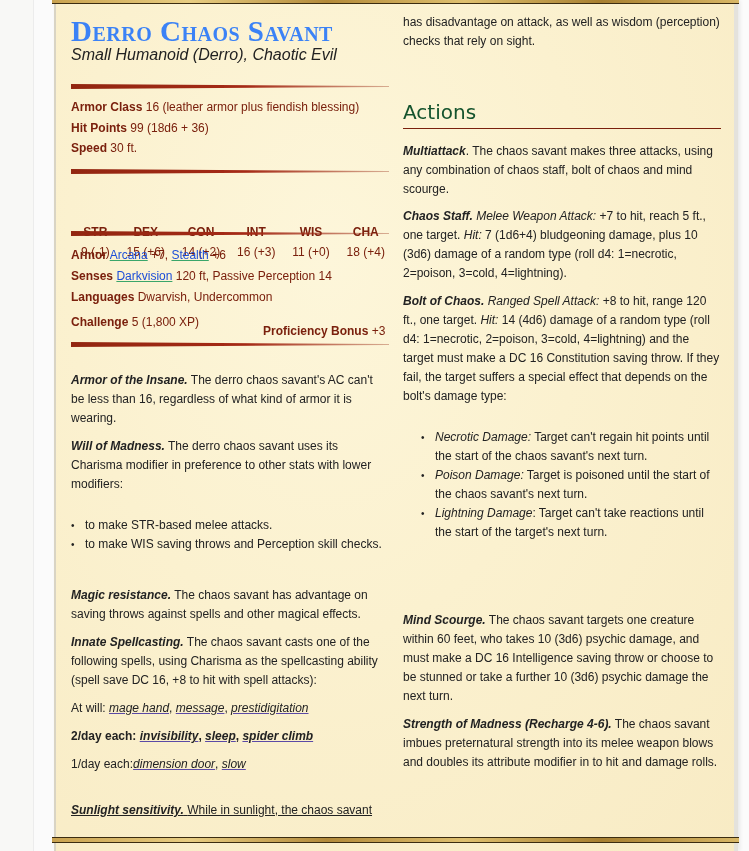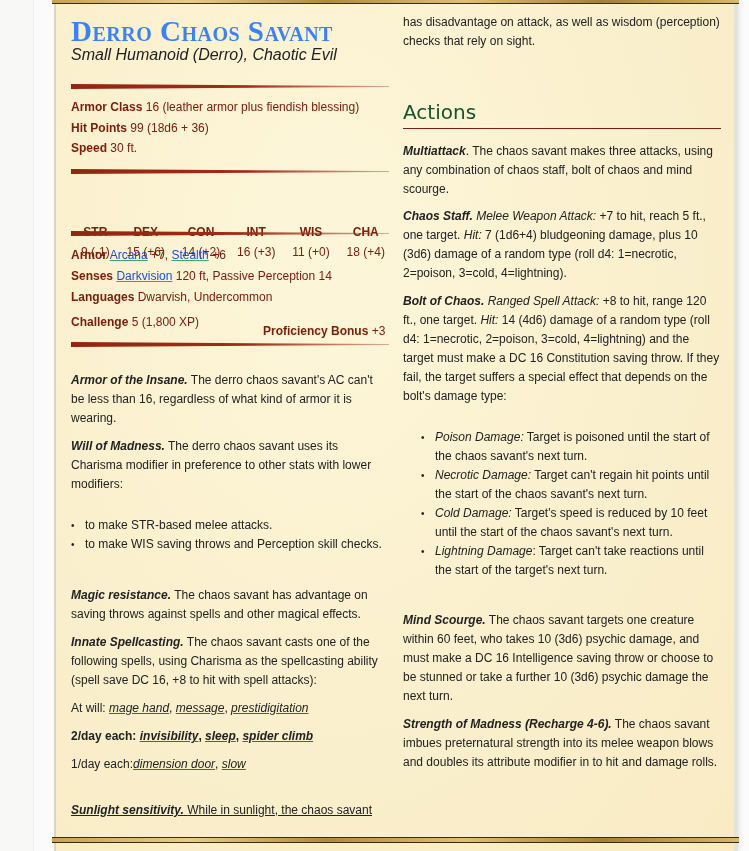--- a/index.html
+++ b/index.html
@@ -231,23 +231,22 @@
 
 <div class="para" style="left:403px; top:292px; width:320px;">
   <span class="bi">Bolt of Chaos.</span>
   <i>Ranged Spell Attack:</i>
   <span>+8 to hit, range 120 ft., one target.</span>
   <i>Hit:</i>
   <span>14 (4d6) damage of a random type (roll d4: 1=necrotic, 2=poison, 3=cold, 4=lightning) and the target must make a DC 16 Constitution saving throw. If they fail, the target suffers a special effect that depends on the bolt's damage type:</span>
 </div>
 
 <ul class="bullets" style="left:421px; top:428px; width:290px;">
+  <li><i>Necrotic Damage:</i> <span>Target can't regain hit points until the start of the chaos savant's next turn.</span></li>
   <li><i>Poison Damage:</i> <span>Target is poisoned until the start of the chaos savant's next turn.</span></li>
-  <li><i>Necrotic Damage:</i> <span>Target can't regain hit points until the start of the chaos savant's next turn.</span></li>
-  <li><i>Cold Damage:</i> <span>Target's speed is reduced by 10 feet until the start of the chaos  savant's next turn.</span></li>
   <li><i>Lightning Damage</i><span>: Target can't take reactions until the start of the target's next turn.</span></li>
 </ul>
 
 <div class="para" style="left:403px; top:611px; width:320px;">
   <span class="bi">Mind Scourge.</span>
   <span>The chaos savant targets one creature within 60 feet, who takes 10 (3d6) psychic damage, and must make a DC 16 Intelligence saving throw or choose to be stunned or take a further 10 (3d6) psychic damage the next turn.</span>
 </div>
 
 <div class="para" style="left:403px; top:715px; width:318px;">
   <span class="bi">Strength of Madness (Recharge 4-6).</span>

